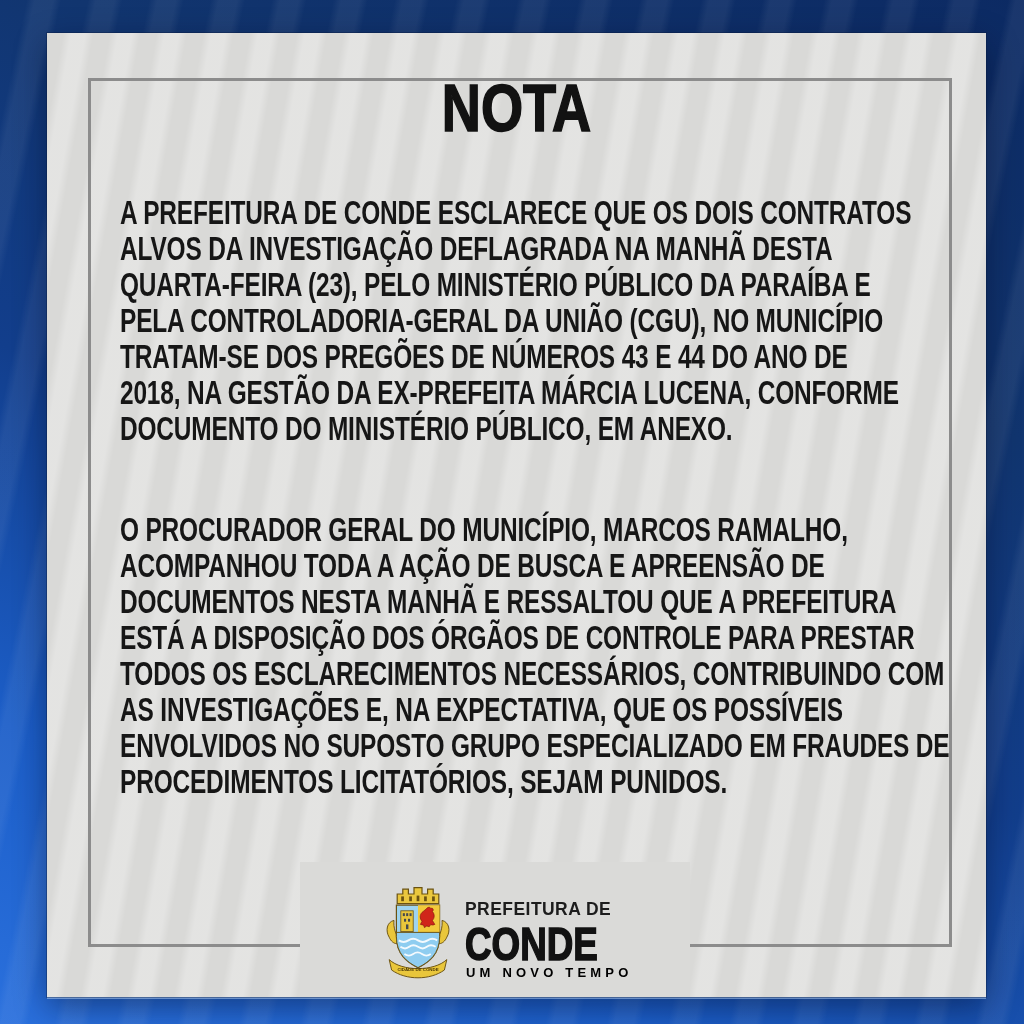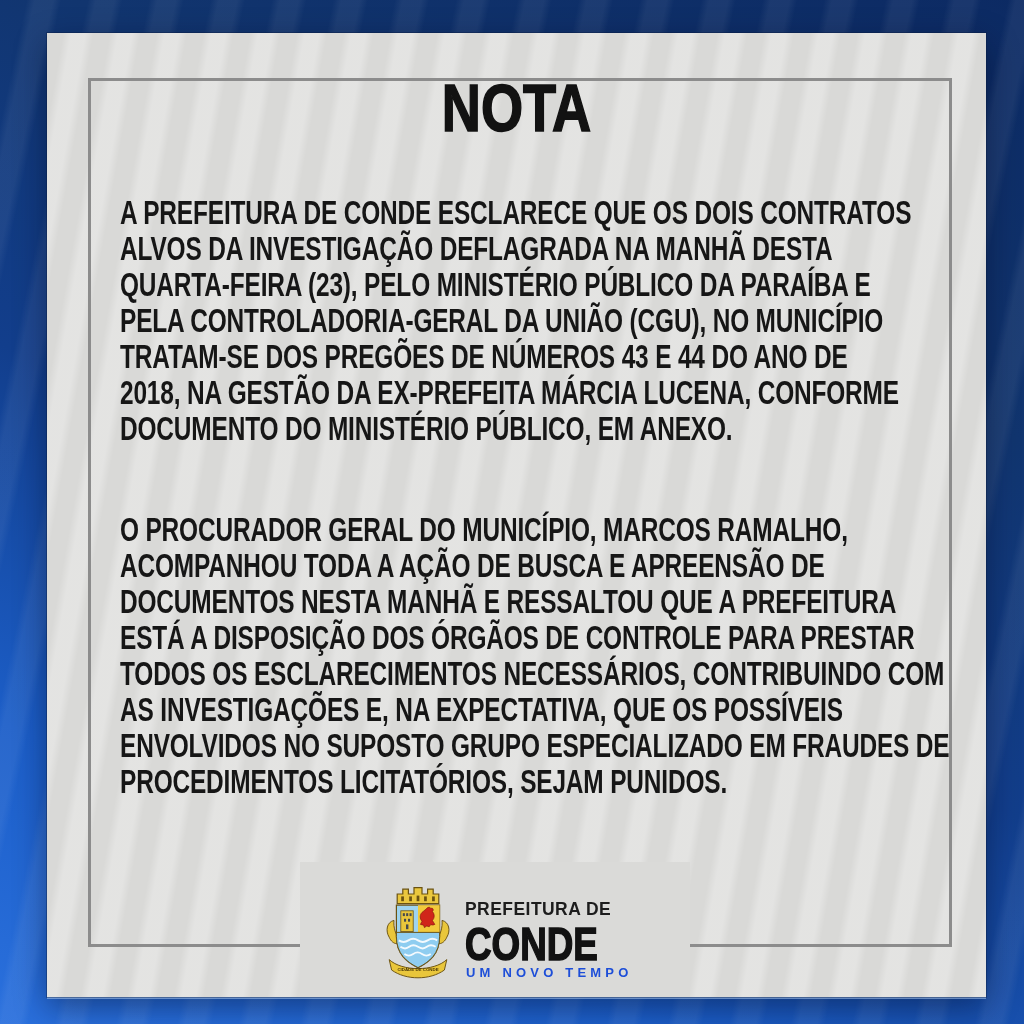--- a/index.html
+++ b/index.html
@@ -57,21 +57,21 @@
     transform:scaleX(.92);transform-origin:left center;white-space:nowrap;
   }
   .org-main{
     position:absolute;left:418px;top:888px;height:46px;line-height:46px;
     font-size:46px;font-weight:bold;color:#121212;letter-spacing:0;
     -webkit-text-stroke:1.5px #121212;
     transform:scaleX(.80);transform-origin:left center;white-space:nowrap;
   }
   .tagline{
     position:absolute;left:419px;top:933px;height:14px;line-height:14px;
-    font-size:13px;font-weight:bold;color:#1d4ed8;letter-spacing:4.2px;white-space:nowrap;
+    font-size:13px;font-weight:bold;color:#000000;letter-spacing:4.2px;white-space:nowrap;
   }
 </style>
 </head>
 <body>
 
 <div class="page">
   <div class="card">
     <div class="frame"></div>
 
     <div class="note-title">NOTA</div>

